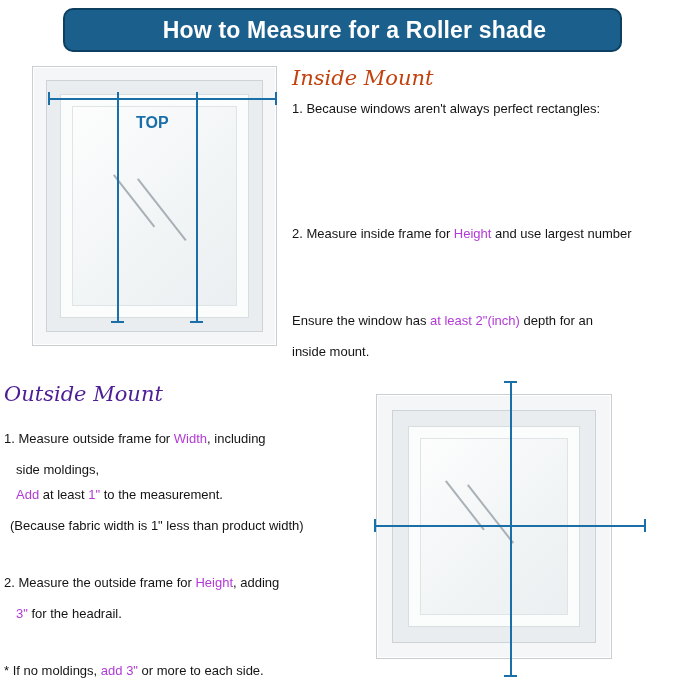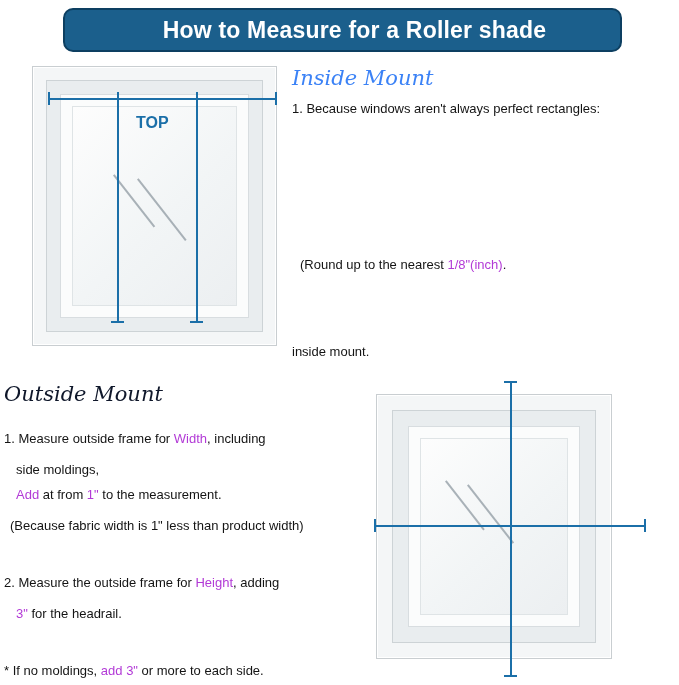--- a/index.html
+++ b/index.html
@@ -43,26 +43,26 @@
     font-weight: bold;
     letter-spacing: 0.2px;
     white-space: nowrap;
   }
 
   
   .heading {
     position: absolute;
     font-family: "DejaVu Serif", serif;
     font-style: italic;
-    color: #3b82f6;
+    color: #c2410c;
     font-size: 21px;
     white-space: nowrap;
   }
   #inside-heading { left: 292px; top: 66px; }
-  #outside-heading { left: 4px; top: 382px; color: #0f172a; }
+  #outside-heading { left: 4px; top: 382px; color: #4c1d95; }
 
   
   .textline {
     position: absolute;
     font-size: 13px;
     line-height: 17px;
     color: #141414;
     white-space: nowrap;
   }
   .hl-purple { color: #b23ad6; }
@@ -168,42 +168,45 @@
   <div class="top-label" style="left:136px; top:114px;">TOP</div>
 
   <div class="heading" id="inside-heading">Inside Mount</div>
 
   <div class="textline" style="left:292px; top:100px;">
     <span>1. Because windows aren't always perfect rectangles:</span>
   </div>
 
 
 
-
-  <div class="textline" style="left:300px; top:256px;">
-    <span>(Round up to the nearest </span><span class="hl-purple">1/8"(inch)</span><span>.</span>
-  </div>
-
+  <div class="textline" style="left:292px; top:225px;">
+    <span>2. Measure inside frame for </span><span class="hl-purple">Height</span><span> and use largest number</span>
+  </div>
+
+
+  <div class="textline" style="left:292px; top:312px;">
+    <span>Ensure the window has </span><span class="hl-purple">at least 2"(inch)</span><span> depth for an</span>
+  </div>
 
   <div class="textline" style="left:292px; top:343px;">
     <span>inside mount.</span>
   </div>
 
   <div class="heading" id="outside-heading">Outside Mount</div>
 
   <div class="textline" style="left:4px; top:430px;">
     <span>1. Measure outside frame for </span><span class="hl-purple">Width</span><span>, including</span>
   </div>
 
   <div class="textline" style="left:16px; top:461px;">
     <span>side moldings,</span>
   </div>
 
   <div class="textline" style="left:16px; top:486px;">
-    <span class="hl-purple">Add</span><span> at from </span><span class="hl-purple">1"</span><span> to the measurement.</span>
+    <span class="hl-purple">Add</span><span> at least </span><span class="hl-purple">1"</span><span> to the measurement.</span>
   </div>
 
   <div class="textline" style="left:10px; top:517px;">
     <span>(Because fabric width is 1" less than product width)</span>
   </div>
 
   <div class="textline" style="left:4px; top:574px;">
     <span>2. Measure the outside frame for </span><span class="hl-purple">Height</span><span>, adding</span>
   </div>
 

